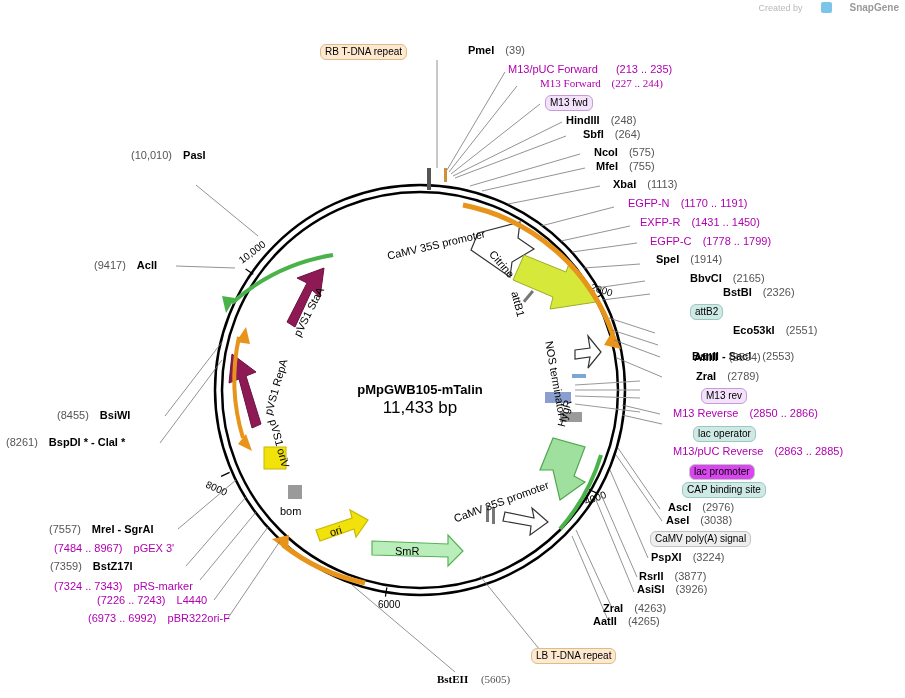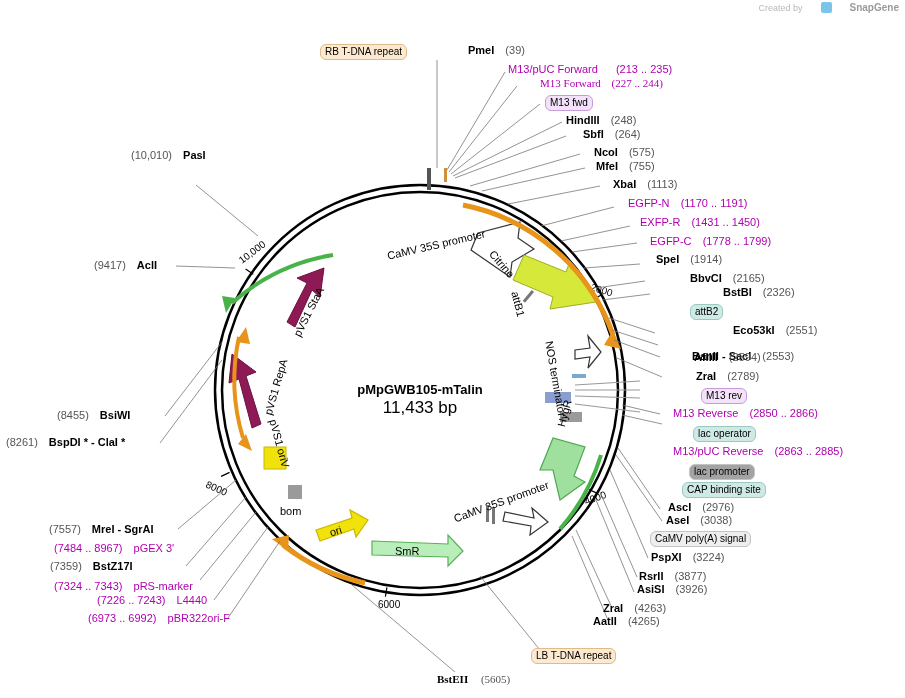--- a/index.html
+++ b/index.html
@@ -28,21 +28,21 @@
   .label{position:absolute;white-space:nowrap;line-height:13px;}
   .tag{
     position:absolute;white-space:nowrap;
     padding:1px 4px;border:1px solid #b9b9b9;border-radius:6px;
     font-size:10px;line-height:12px;
   }
   .tag-orange{background:#fde9cf;border-color:#e0bb8a;}
   .tag-purple{background:#f3e2fa;border-color:#c79ad9;}
   .tag-teal{background:#cfe9e4;border-color:#9bc8c0;}
   .tag-gray{background:#eeeeee;border-color:#c3c3c3;}
-  .tag-plain{background:#a3a3a3;border-color:#c3c3c3;}
+  .tag-plain{background:#d946ef;border-color:#c3c3c3;}
   .center-title{
     position:absolute;text-align:center;width:300px;
     font-weight:bold;font-size:13px;
   }
   .center-sub{
     position:absolute;text-align:center;width:300px;font-size:17px;
   }
   svg{position:absolute;left:0;top:0;}
   .tick-label{font-size:10px;fill:#000;}
 </style>

